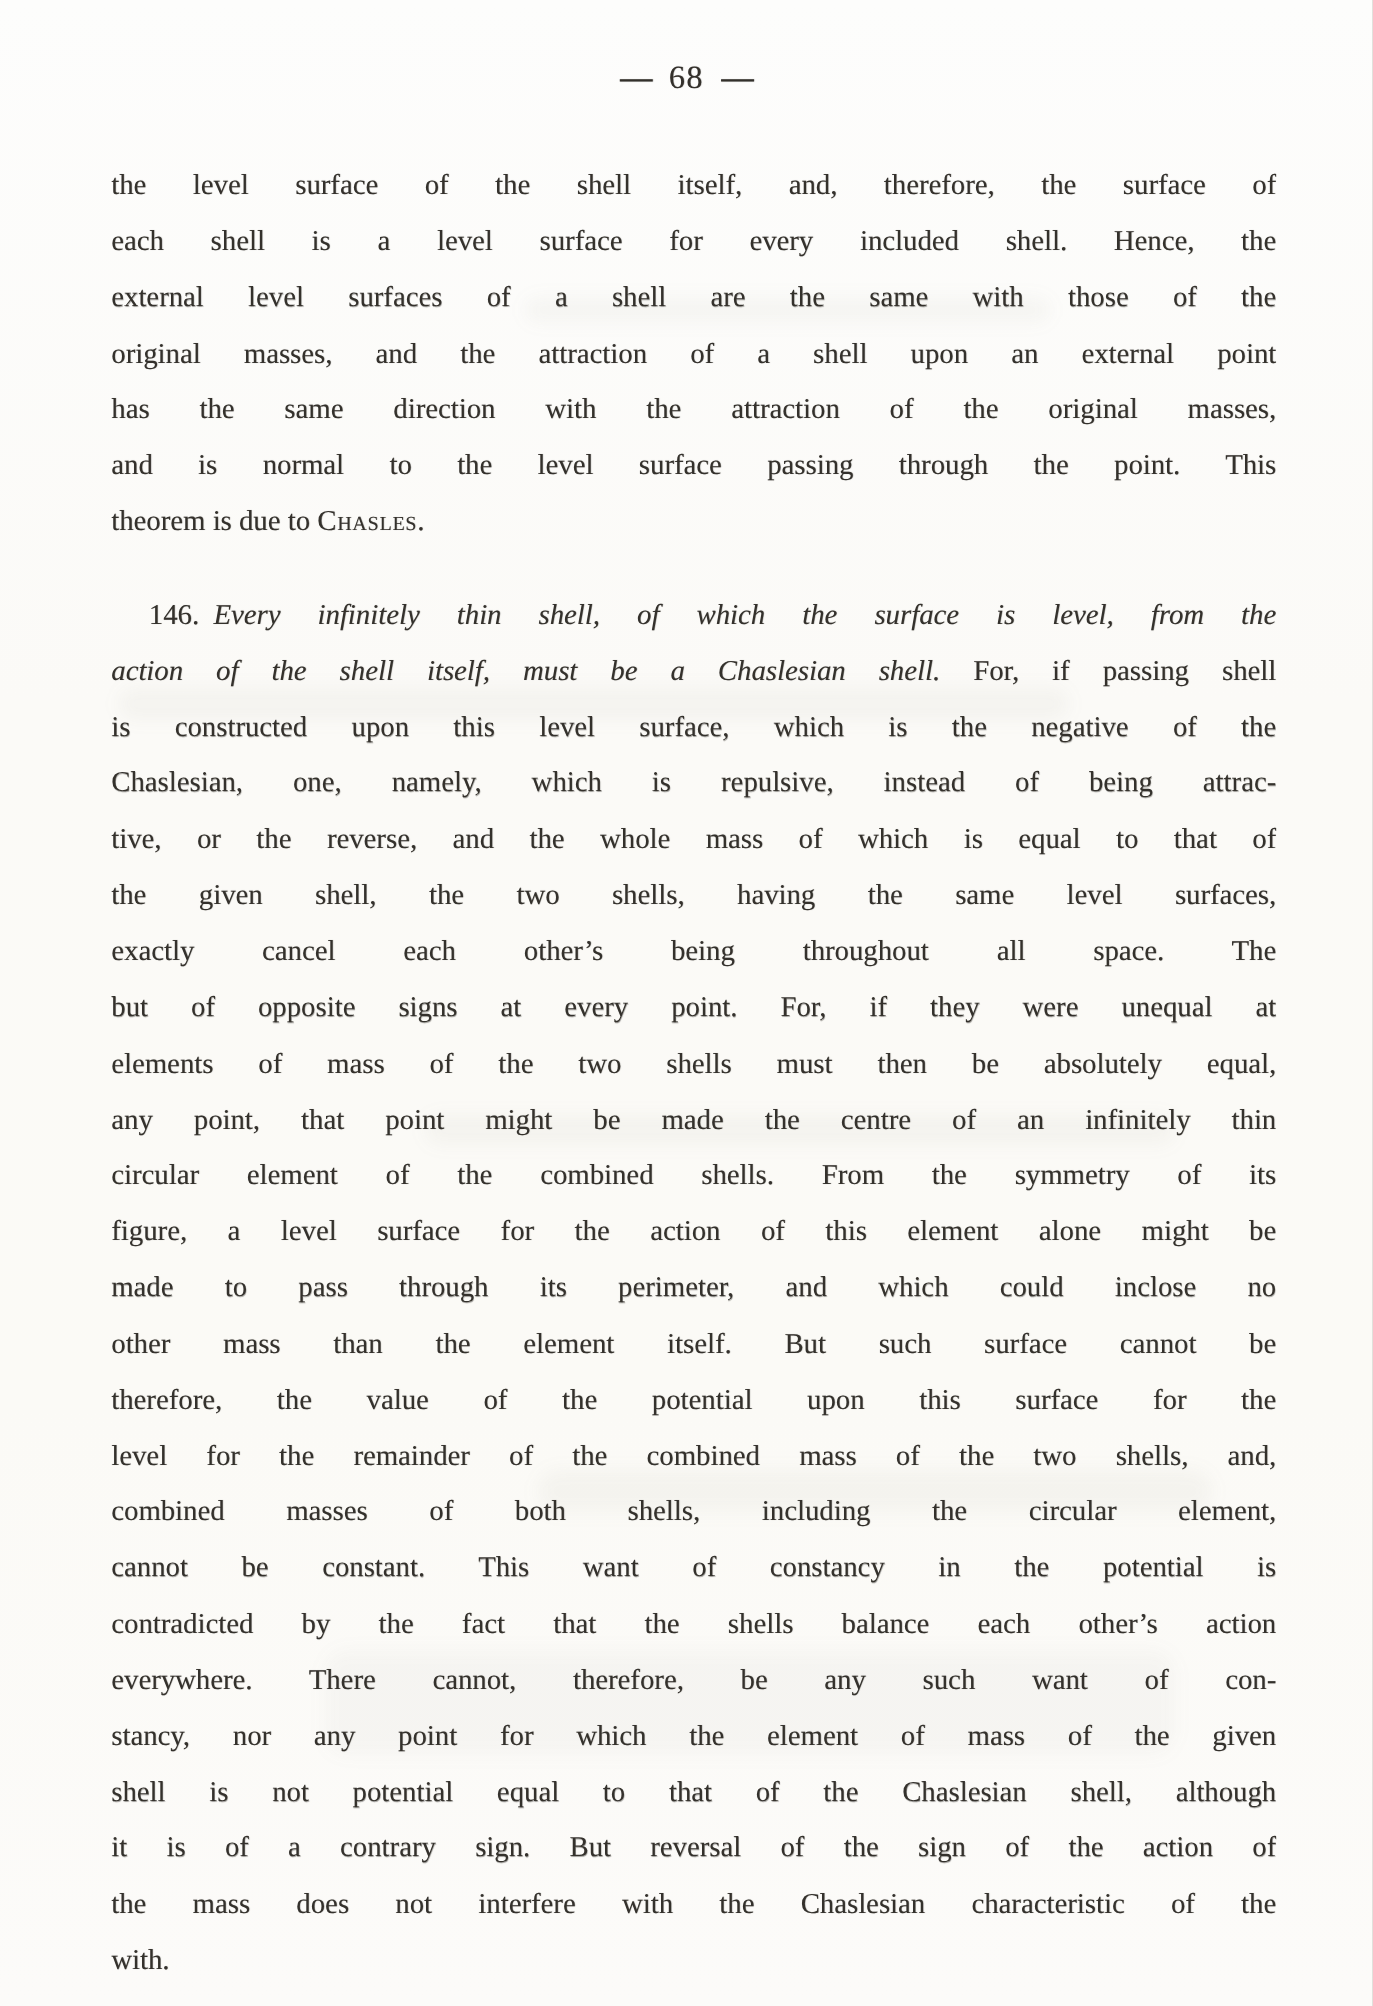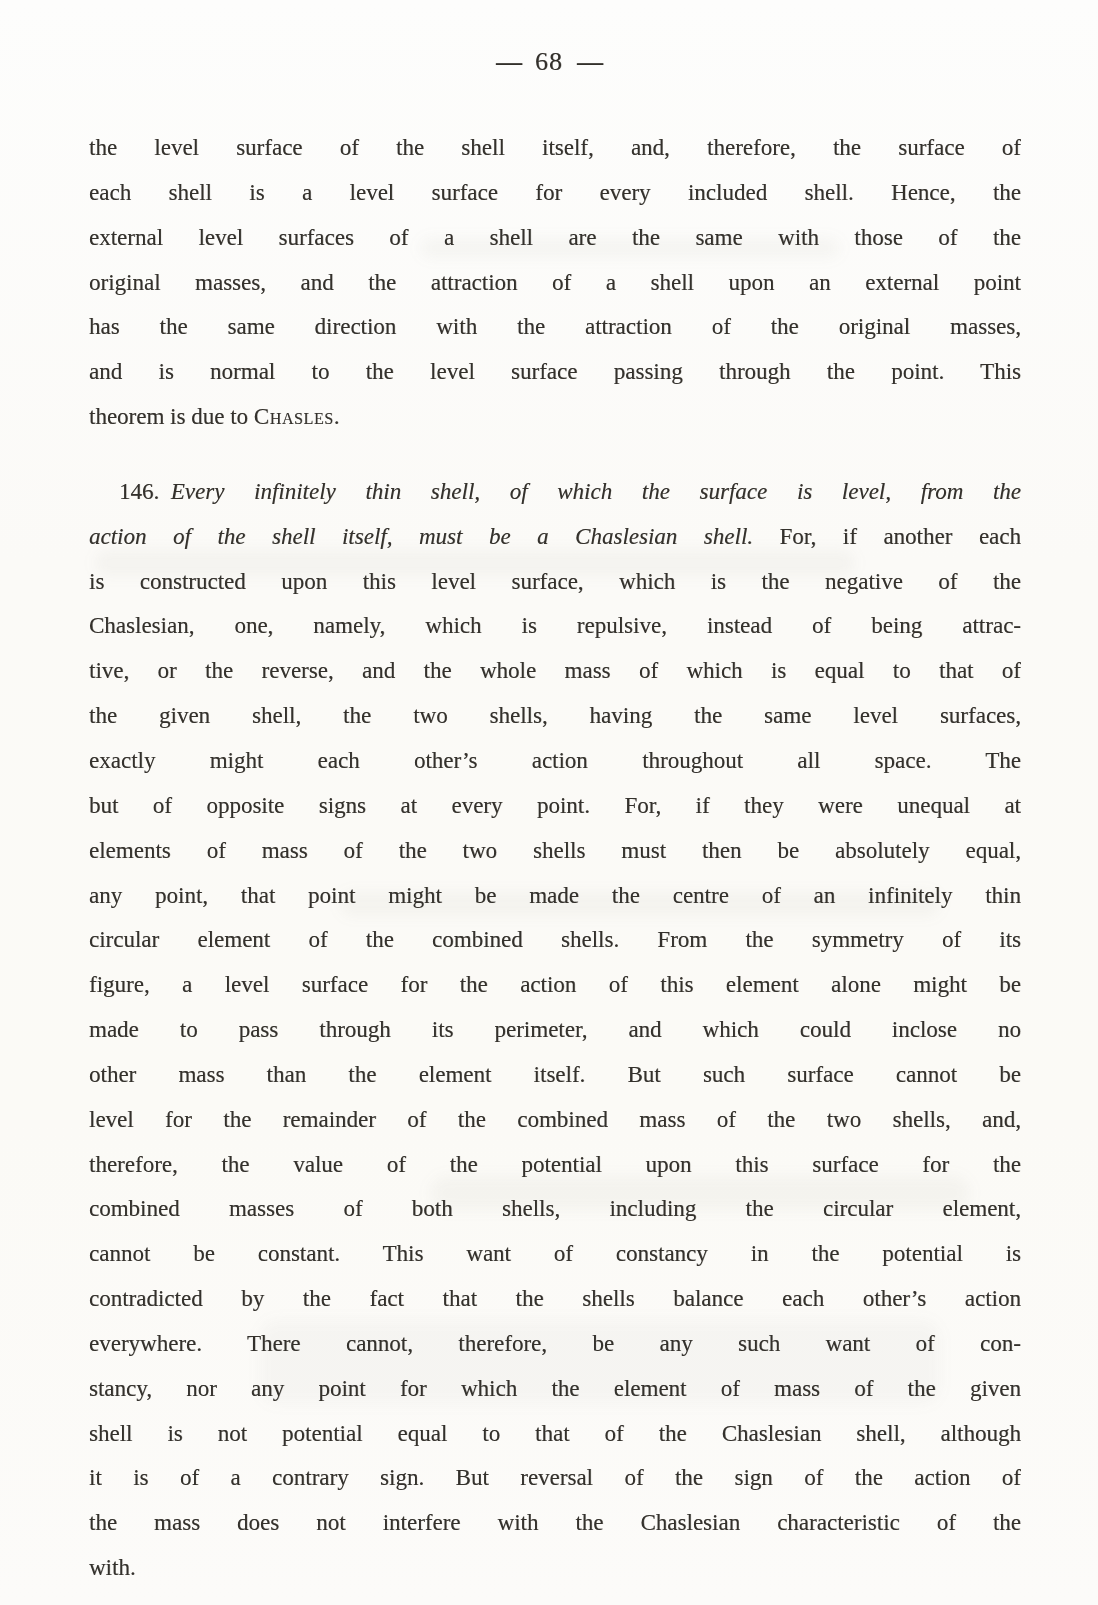--- a/index.html
+++ b/index.html
@@ -78,35 +78,35 @@
         <div class="line"><span class="seg">the level surface of the shell itself, and, therefore, the surface of</span></div>
         <div class="line"><span class="seg">each shell is a level surface for every included shell. Hence, the</span></div>
         <div class="line"><span class="seg">external level surfaces of a shell are the same with those of the</span></div>
         <div class="line"><span class="seg">original masses, and the attraction of a shell upon an external point</span></div>
         <div class="line"><span class="seg">has the same direction with the attraction of the original masses,</span></div>
         <div class="line"><span class="seg">and is normal to the level surface passing through the point. This</span></div>
         <div class="line line-last"><span class="seg">theorem is due to </span><span class="seg seg-smallcaps">Chasles</span><span class="seg">.</span></div>
       </div>
       <div>
         <div class="line line-indent"><span class="seg">146. </span><span class="seg seg-italic">Every infinitely thin shell, of which the surface is level, from the</span></div>
-        <div class="line"><span class="seg seg-italic">action of the shell itself, must be a Chaslesian shell.</span><span class="seg"> For, if another each</span></div>
+        <div class="line"><span class="seg seg-italic">action of the shell itself, must be a Chaslesian shell.</span><span class="seg"> For, if passing shell</span></div>
         <div class="line"><span class="seg">is constructed upon this level surface, which is the negative of the</span></div>
         <div class="line"><span class="seg">Chaslesian, one, namely, which is repulsive, instead of being attrac-</span></div>
         <div class="line"><span class="seg">tive, or the reverse, and the whole mass of which is equal to that of</span></div>
         <div class="line"><span class="seg">the given shell, the two shells, having the same level surfaces,</span></div>
-        <div class="line"><span class="seg">exactly might each other’s action throughout all space. The</span></div>
+        <div class="line"><span class="seg">exactly cancel each other’s being throughout all space. The</span></div>
         <div class="line"><span class="seg">but of opposite signs at every point. For, if they were unequal at</span></div>
         <div class="line"><span class="seg">elements of mass of the two shells must then be absolutely equal,</span></div>
         <div class="line"><span class="seg">any point, that point might be made the centre of an infinitely thin</span></div>
         <div class="line"><span class="seg">circular element of the combined shells. From the symmetry of its</span></div>
         <div class="line"><span class="seg">figure, a level surface for the action of this element alone might be</span></div>
         <div class="line"><span class="seg">made to pass through its perimeter, and which could inclose no</span></div>
         <div class="line"><span class="seg">other mass than the element itself. But such surface cannot be</span></div>
+        <div class="line"><span class="seg">therefore, the value of the potential upon this surface for the</span></div>
         <div class="line"><span class="seg">level for the remainder of the combined mass of the two shells, and,</span></div>
-        <div class="line"><span class="seg">therefore, the value of the potential upon this surface for the</span></div>
         <div class="line"><span class="seg">combined masses of both shells, including the circular element,</span></div>
         <div class="line"><span class="seg">cannot be constant. This want of constancy in the potential is</span></div>
         <div class="line"><span class="seg">contradicted by the fact that the shells balance each other’s action</span></div>
         <div class="line"><span class="seg">everywhere. There cannot, therefore, be any such want of con-</span></div>
         <div class="line"><span class="seg">stancy, nor any point for which the element of mass of the given</span></div>
         <div class="line"><span class="seg">shell is not potential equal to that of the Chaslesian shell, although</span></div>
         <div class="line"><span class="seg">it is of a contrary sign. But reversal of the sign of the action of</span></div>
         <div class="line"><span class="seg">the mass does not interfere with the Chaslesian characteristic of the</span></div>
         <div class="line line-last"><span class="seg">with.</span></div>
       </div>

